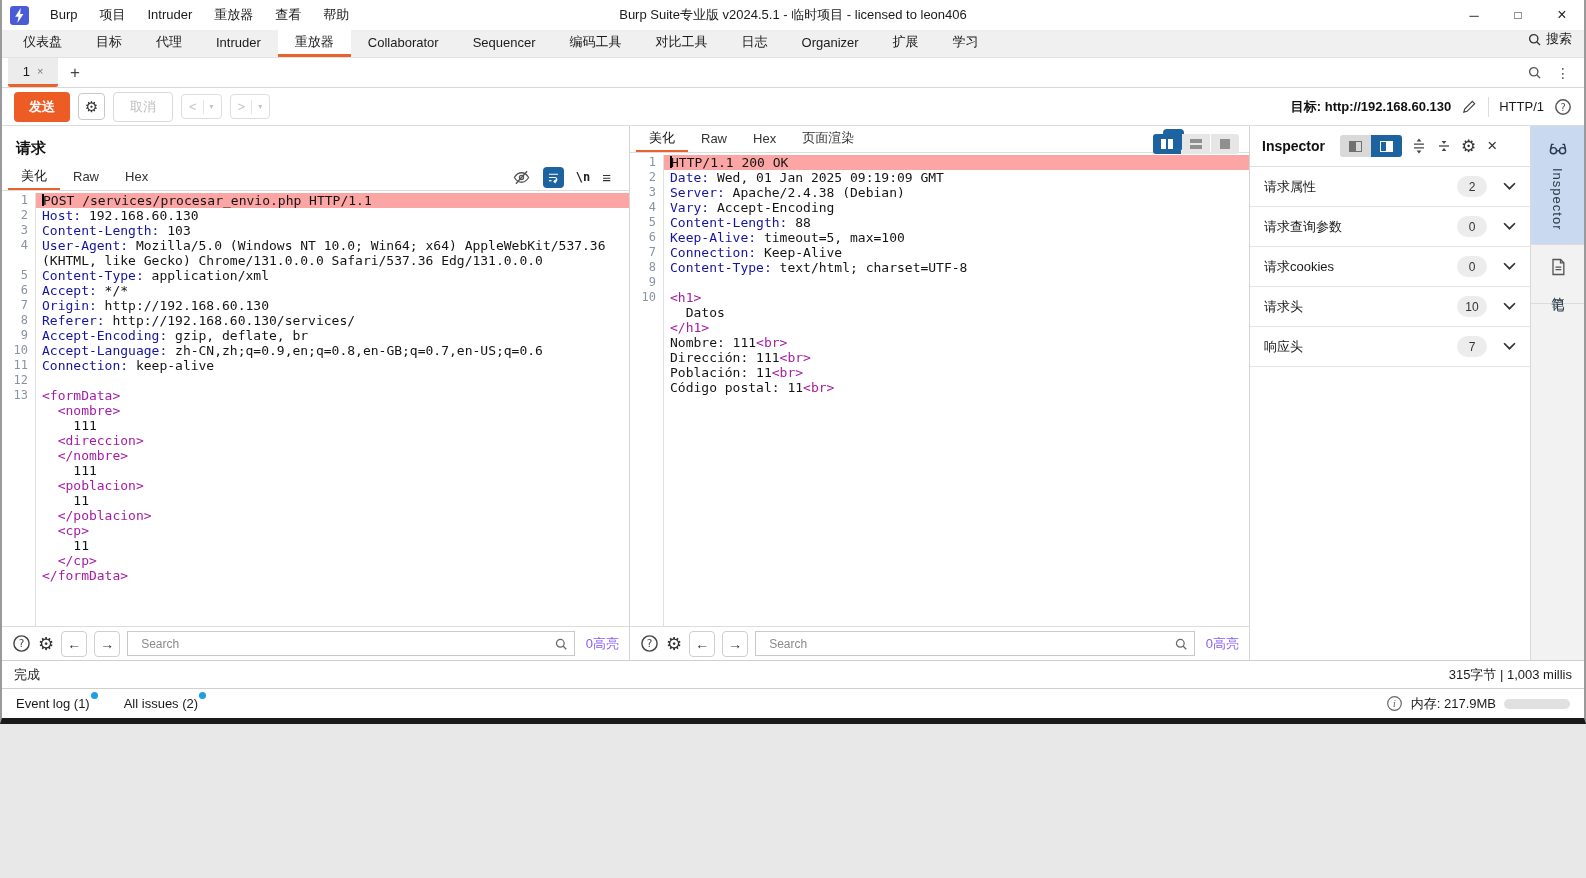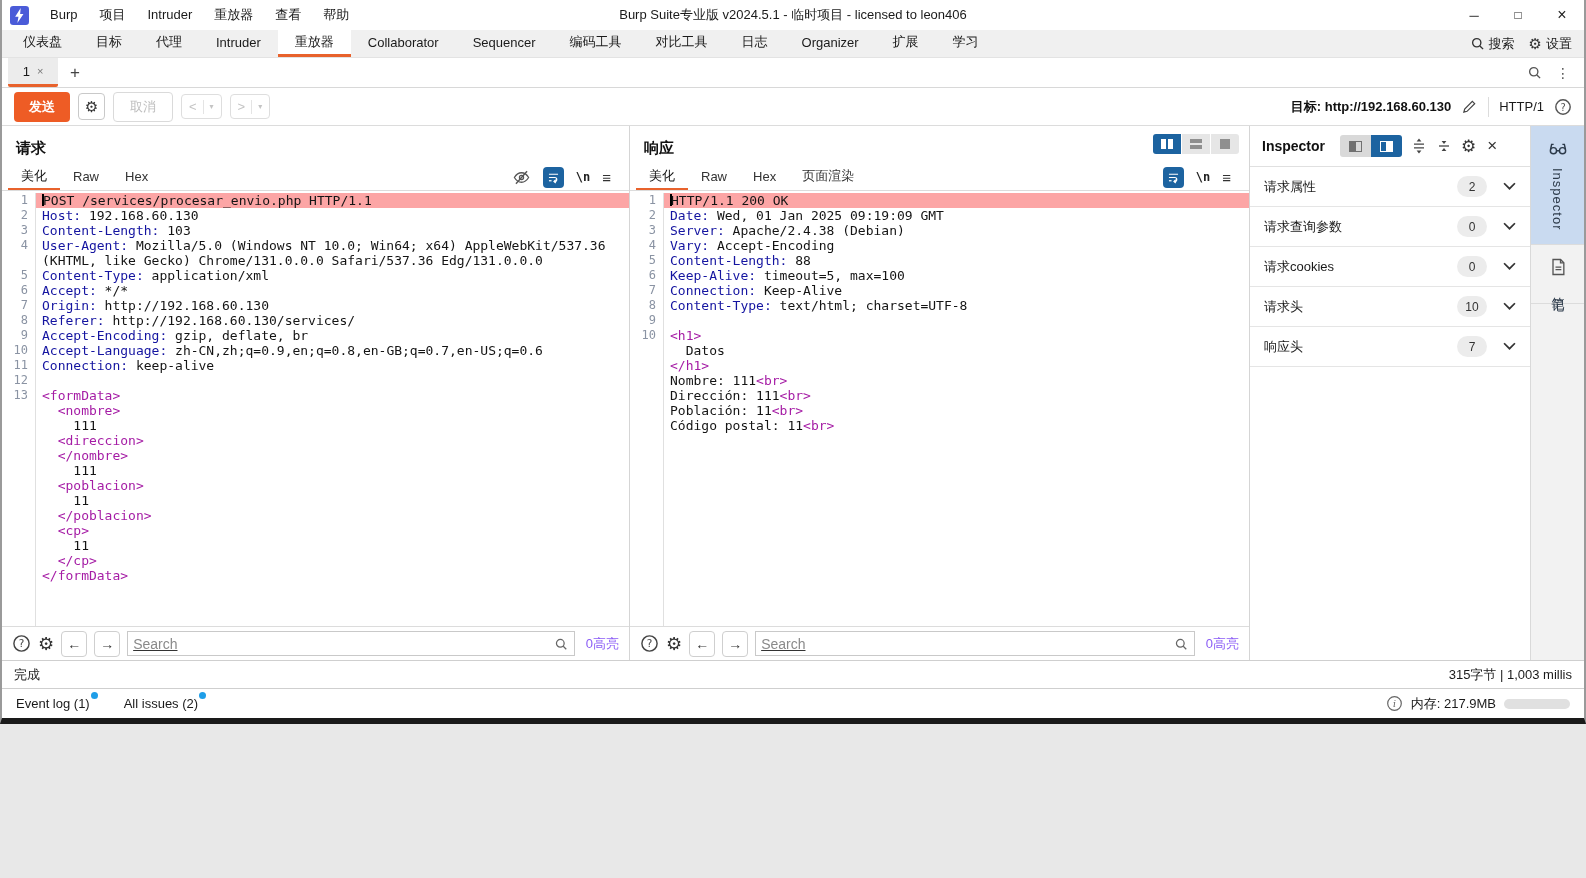--- a/index.html
+++ b/index.html
@@ -13,21 +13,21 @@
   .menu-item { font-size:13px; color:#1a1a1a; padding:0 11px; line-height:30px; cursor:default; }
   .win-title { position:absolute; left:50%; transform:translateX(-50%); font-size:13px; color:#1a1a1a; white-space:nowrap; }
   .win-controls { margin-left:auto; display:flex; height:30px; }
   .win-btn { width:44px; height:30px; display:flex; align-items:center; justify-content:center; font-size:13px; color:#222; }
   .win-btn.max { font-size:12px; }
 
   
   .tooltabs { height:28px; background:#f0f0f0; display:flex; align-items:stretch; border-bottom:1px solid #e3e3e3; flex:none; padding-left:4px; }
   .tooltab { font-size:13px; color:#1a1a1a; padding:0 17px; display:flex; align-items:center; border-bottom:3px solid transparent; white-space:nowrap; }
   .tooltab.active { background:#fff; border-bottom:3px solid #e8622c; }
-  .tooltabs-right { margin-left:auto; display:flex; align-items:center; gap:14px; padding-right:12px; }
+  .tooltabs-right { margin-left:auto; display:flex; align-items:center; gap:14px; padding-right:12px;flex-direction:column; }
   .tt-action { display:flex; align-items:center; gap:4px; font-size:13px; color:#1a1a1a; }
   .gear-glyph { font-size:15px; color:#333; line-height:1; }
 
   
   .reptabs { height:30px; background:#fff; display:flex; align-items:stretch; border-bottom:1px solid #d8d8d8; flex:none; padding-left:6px; }
   .reptab { width:50px; background:#ececec; display:flex; align-items:center; justify-content:center; gap:7px;
             border-bottom:3px solid #e8622c; border-radius:0 0 2px 2px; font-size:13px; color:#1a1a1a; }
   .reptab .closex { font-size:11px; color:#777; }
   .addtab { width:34px; display:flex; align-items:center; justify-content:center; font-size:17px; color:#444; }
   .reptabs-right { margin-left:auto; display:flex; align-items:center; gap:14px; padding-right:14px; color:#555; }
@@ -81,21 +81,21 @@
   .seg-p { color:#141414; }
   .seg-h { color:#1414a0; }
   .seg-t { color:#a51ca5; }
   .seg-hd { color:#1414a0; border-bottom:1px dotted #4455bb; }
   .seg-pd { color:#141414; border-bottom:1px dotted #4455bb; }
 
   
   .pfooter { height:34px; border-top:1px solid #dcdcdc; display:flex; align-items:center; gap:7px; padding:0 10px; flex:none; }
   .pf-iconbtn { width:26px; height:26px; border:1px solid #cfcfcf; border-radius:4px; background:#fff; display:flex; align-items:center; justify-content:center; font-size:14px; color:#333; }
   .searchbox { flex:1; position:relative; display:flex; align-items:center; }
-  .searchbox input { width:100%; height:25px; border:1px solid #c9c9c9; padding:0 28px 0 5px; font-size:14px; color:#333; font-family:inherit;text-decoration:underline; }
+  .searchbox input { width:100%; height:25px; border:1px solid #c9c9c9; padding:0 28px 0 13px; font-size:12px; color:#333; font-family:inherit; }
   .searchbox input::placeholder { color:#8a8a8a; }
   .searchbox .mag { position:absolute; right:7px; }
   .hl-count { font-size:13px; color:#8b5cf6; white-space:nowrap; padding-left:4px; }
 
   
   .inspector { width:280px; flex:none; display:flex; flex-direction:column; background:#fff; }
   .insp-header { height:41px; display:flex; align-items:center; gap:9px; padding:0 12px; border-bottom:1px solid #e0e0e0; flex:none; }
   .insp-title { font-size:14px; font-weight:bold; color:#111; margin-right:6px; }
   .tg { width:31px; height:22px; display:flex; align-items:center; justify-content:center; }
   .tg-gray { background:#d9d9d9; border-radius:3px 0 0 3px; }
@@ -394,21 +394,20 @@
               <i></i>
               <i></i>
             </span>
           </button>
         <button class="lt">
             <span class="p1">
               <i></i>
             </span>
           </button>
       </div>
-      <div class="panel-title">响应</div>
       <div class="etabs">
         <div style="display:flex;align-items:stretch;">
             <div class="etab active">美化</div>
             <div class="etab">Raw</div>
             <div class="etab">Hex</div>
             <div class="etab">页面渲染</div>
           </div>
         <div class="etabs-icons">
           <span class="wrap-icon">
             <svg width="13" height="13" viewBox="0 0 20 20">

